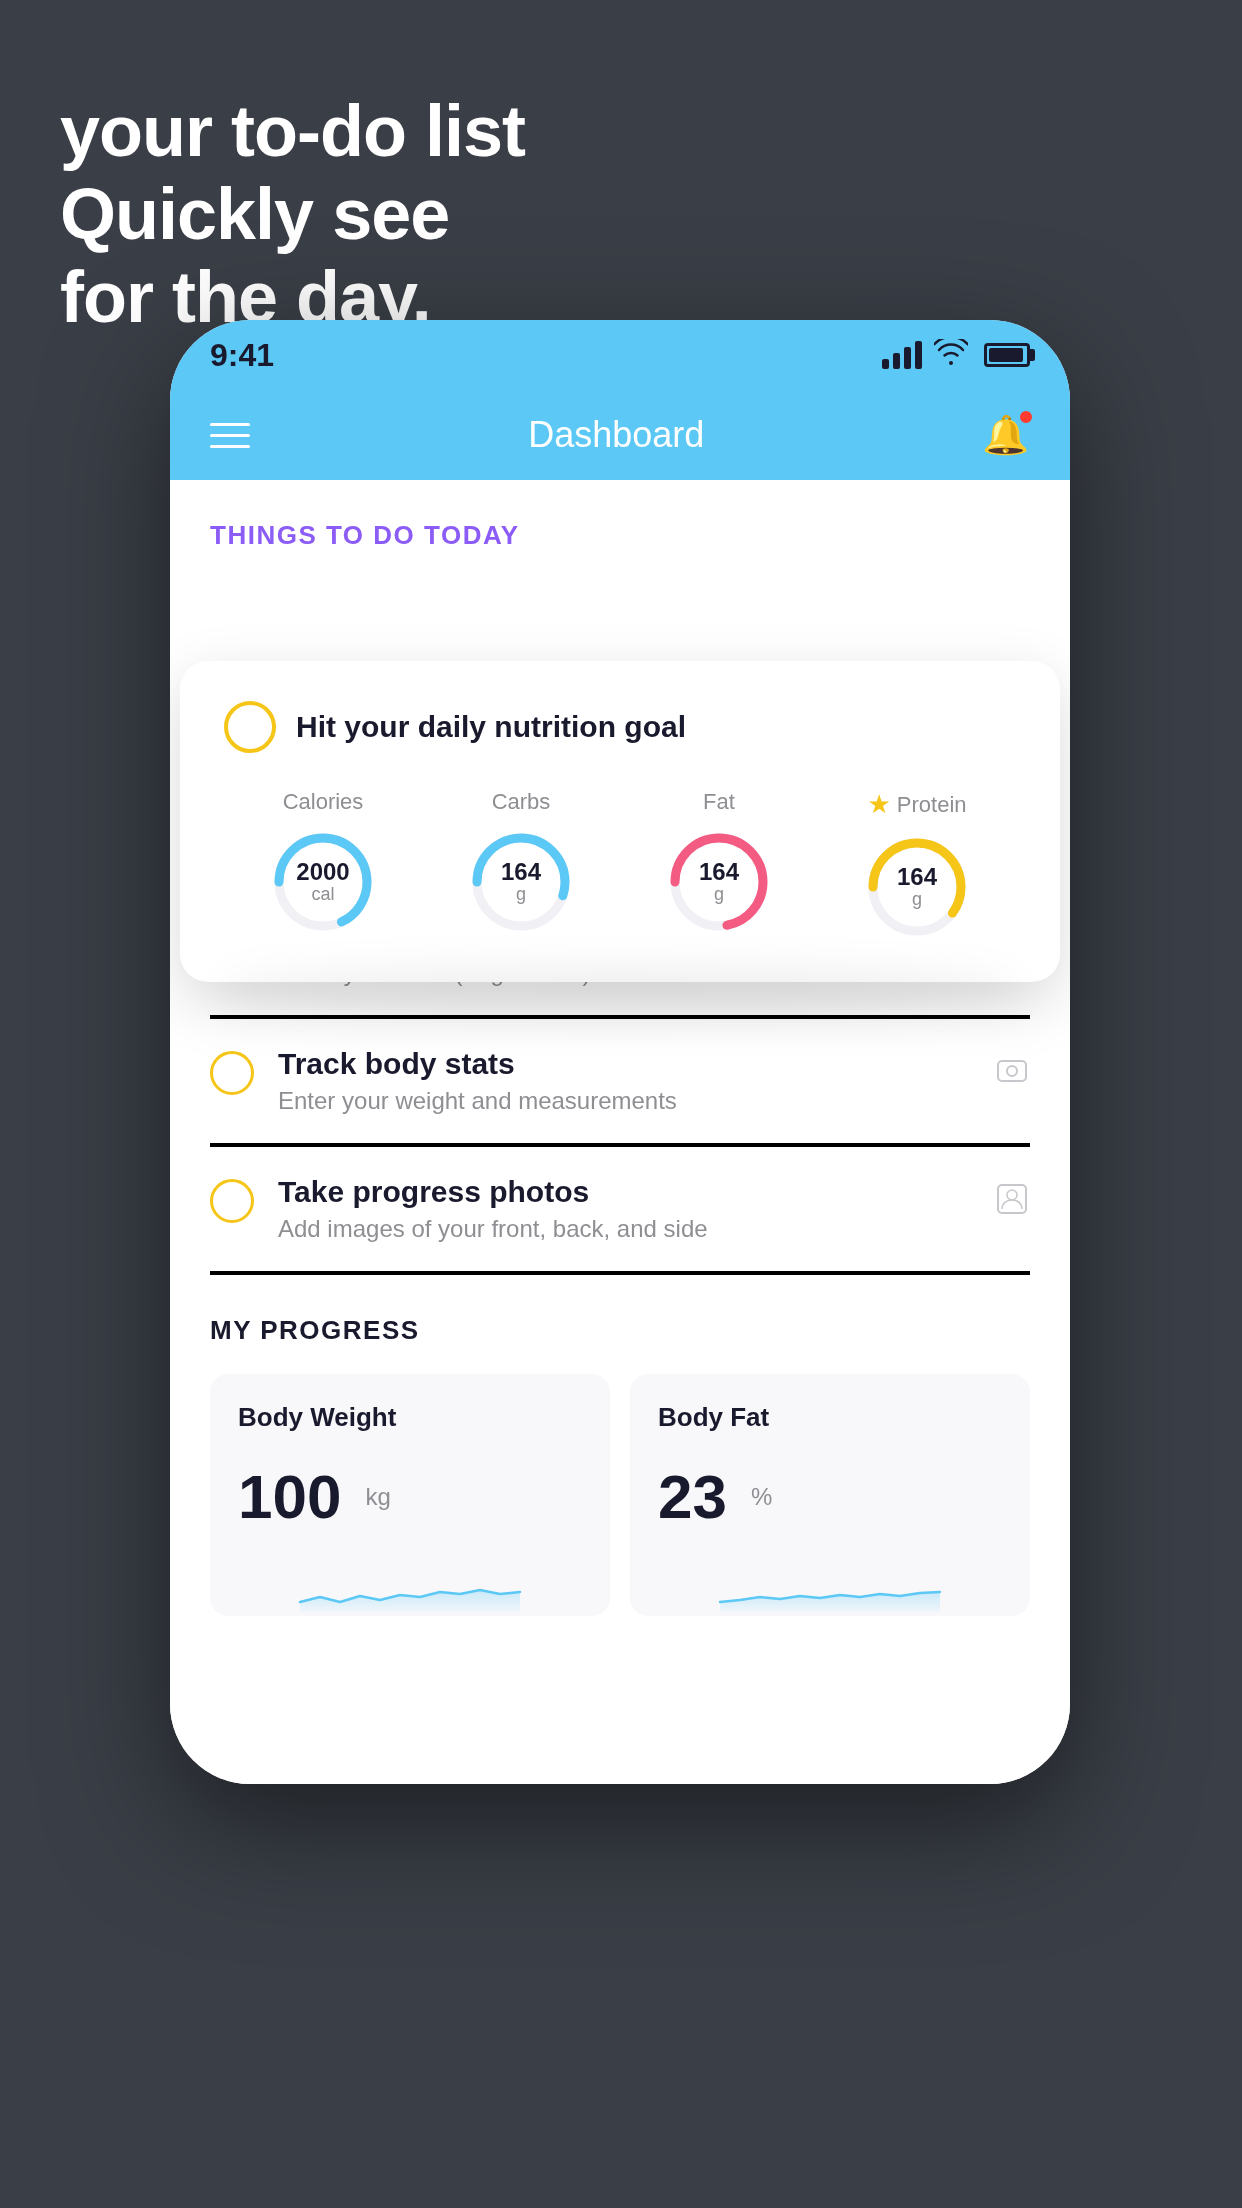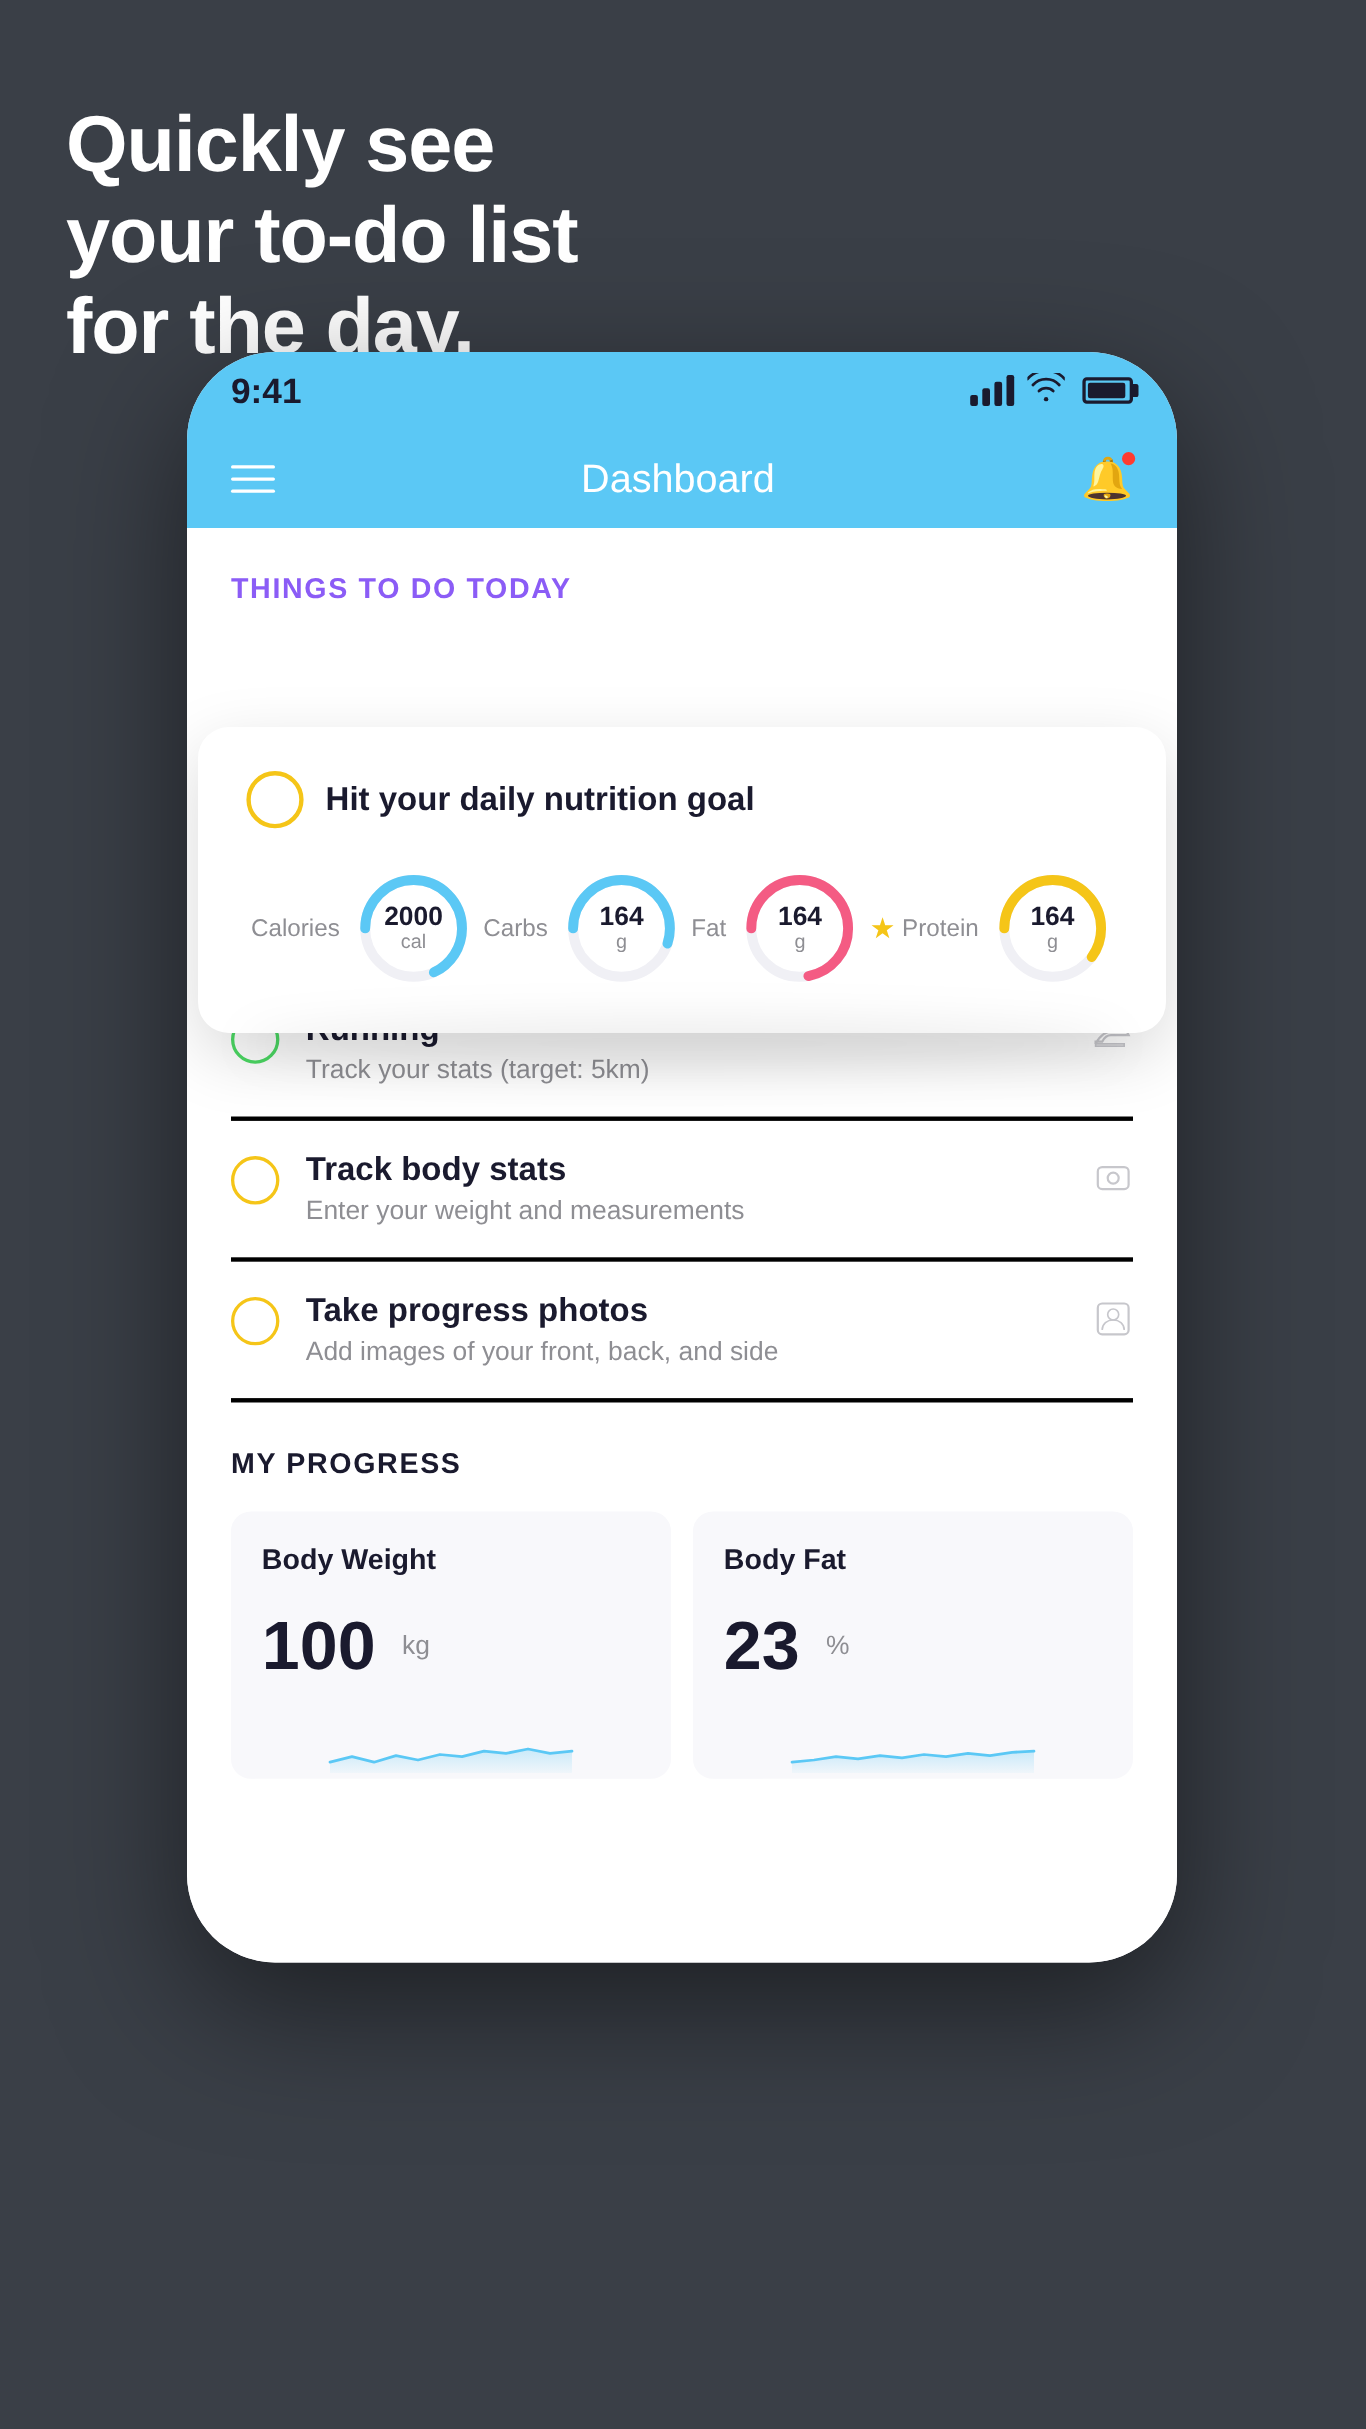--- a/index.html
+++ b/index.html
@@ -317,21 +317,21 @@
     }
 
     .macro-row {
       display: flex;
       justify-content: space-around;
       align-items: flex-start;
     }
 
     .macro-item {
       display: flex;
-      flex-direction: row;
+      flex-direction: column;
       align-items: center;
       gap: 12px;
     }
 
     .macro-label {
       font-size: 22px;
       color: #8e8e93;
     }
 
     .macro-ring {
@@ -384,22 +384,22 @@
       height: 40px;
       background: rgba(0,0,0,0.08);
       border-radius: 50%;
       filter: blur(20px);
     }
   </style>
 </head>
 <body>
 
 <div class="hero-text">
+  <div>your to-do list</div>
   <div>Quickly see</div>
-  <div>your to-do list</div>
   <div>for the day.</div>
 </div>
 
 <div class="phone">
 
   <div class="status-bar">
     <span class="status-time">9:41</span>
     <div class="status-icons">
       <div class="signal-bars">
         <div class="signal-bar" style="height:10px"></div>

